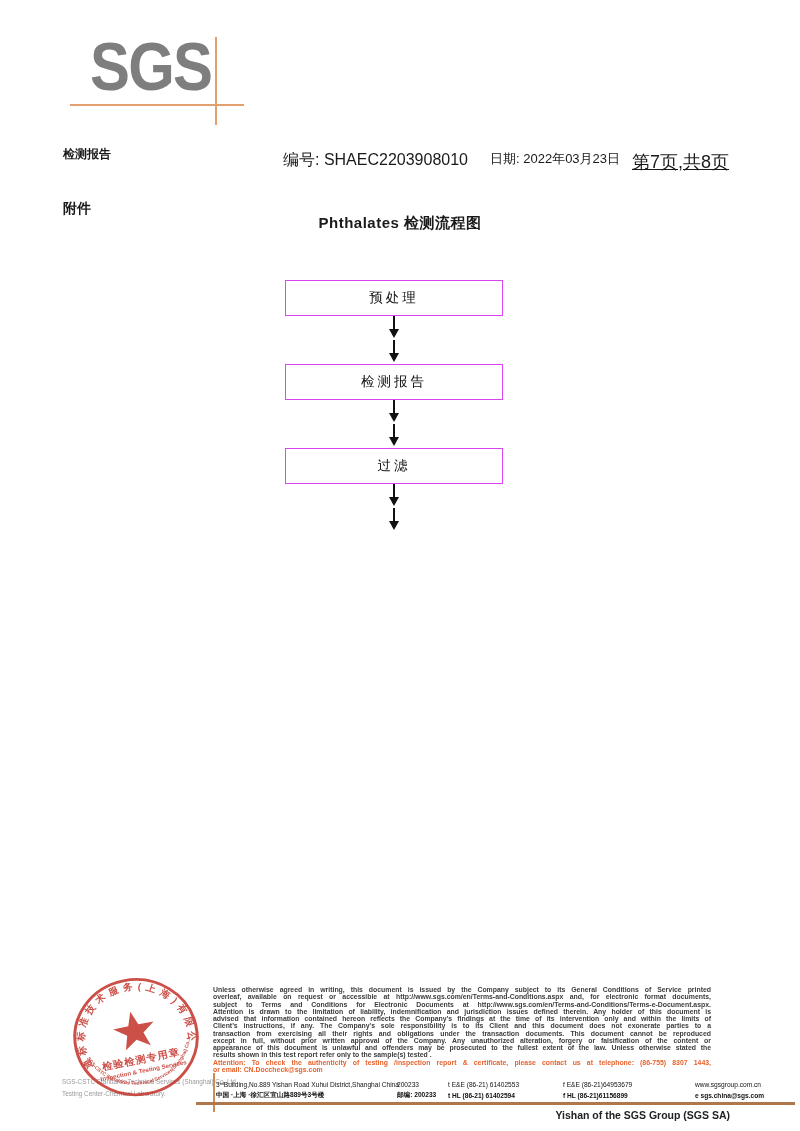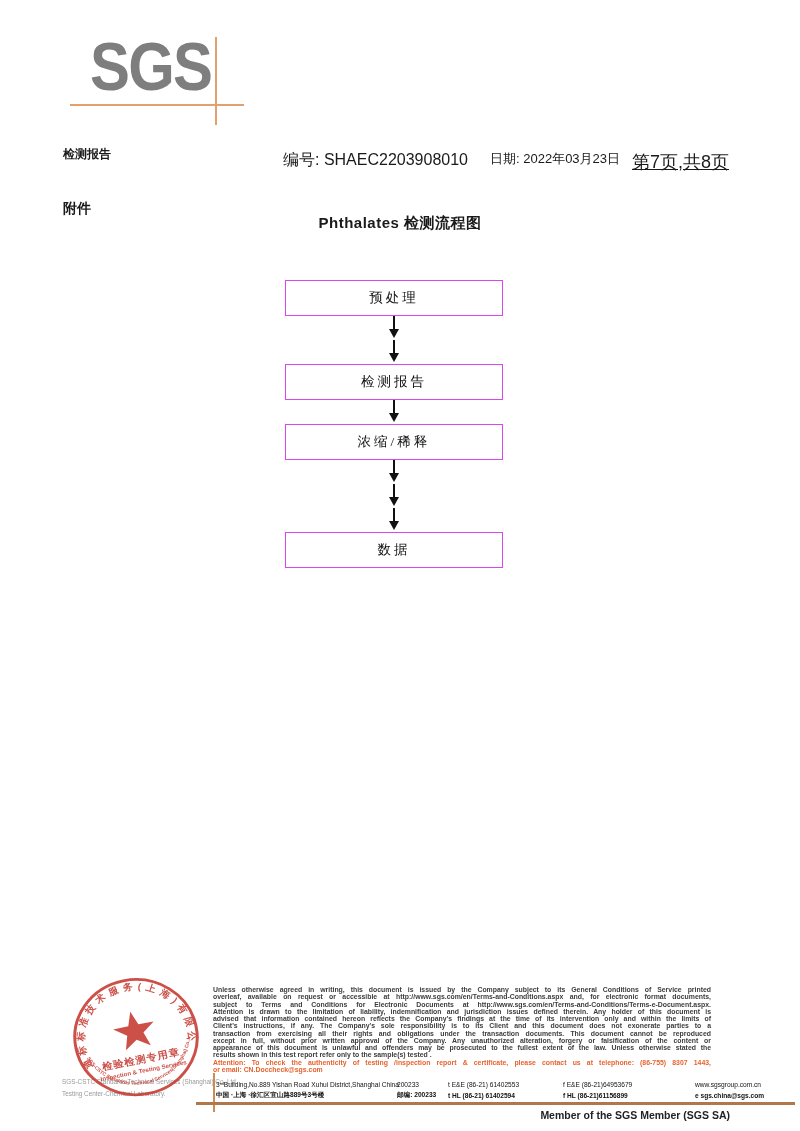--- a/index.html
+++ b/index.html
@@ -78,34 +78,33 @@
       </div>
     <div class="flow-arrow">
         <div class="stem"></div>
         <div class="head"></div>
       </div>
     <div class="flow-box">检测报告</div>
     <div class="flow-arrow">
         <div class="stem"></div>
         <div class="head"></div>
       </div>
-    <div class="flow-box">浓缩/稀释</div>
+    <div class="flow-arrow">
+        <div class="stem"></div>
+        <div class="head"></div>
+      </div>
+    <div class="flow-box">过滤</div>
     <div class="flow-arrow">
         <div class="stem"></div>
         <div class="head"></div>
       </div>
     <div class="flow-arrow">
         <div class="stem"></div>
         <div class="head"></div>
       </div>
-    <div class="flow-arrow">
-        <div class="stem"></div>
-        <div class="head"></div>
-      </div>
-    <div class="flow-box">数据</div>
   </div>
 
   <div class="company-gray">
     <div>SGS-CSTC Standards Technical Services (Shanghai) Co.,Ltd.</div>
     <div>Testing Center-Chemical Laboratory.</div>
   </div>
 
   <svg class="stamp" viewBox="0 0 150 140" preserveAspectRatio="none">
     <g transform="rotate(-12 75 68)" fill="#c5372f" opacity="0.88">
       <circle cx="75" cy="68" r="62" fill="none" stroke="#c5372f" stroke-width="3"></circle>
@@ -152,15 +151,15 @@
       <div class="cell">中国 ·上海 ·徐汇区宜山路889号3号楼</div>
       <div class="cell">邮编: 200233</div>
       <div class="cell">t HL (86-21) 61402594</div>
       <div class="cell">f HL (86-21)61156899</div>
       <div class="cell">e sgs.china@sgs.com</div>
     </div>
   </div>
 
   <div class="footer-vline"></div>
   <div class="footer-hline"></div>
-  <div class="member">Member of the SGS Member (SGS SA)</div>
+  <div class="member">Yishan of the SGS Group (SGS SA)</div>
 
 </div>
 
 </body></html>

